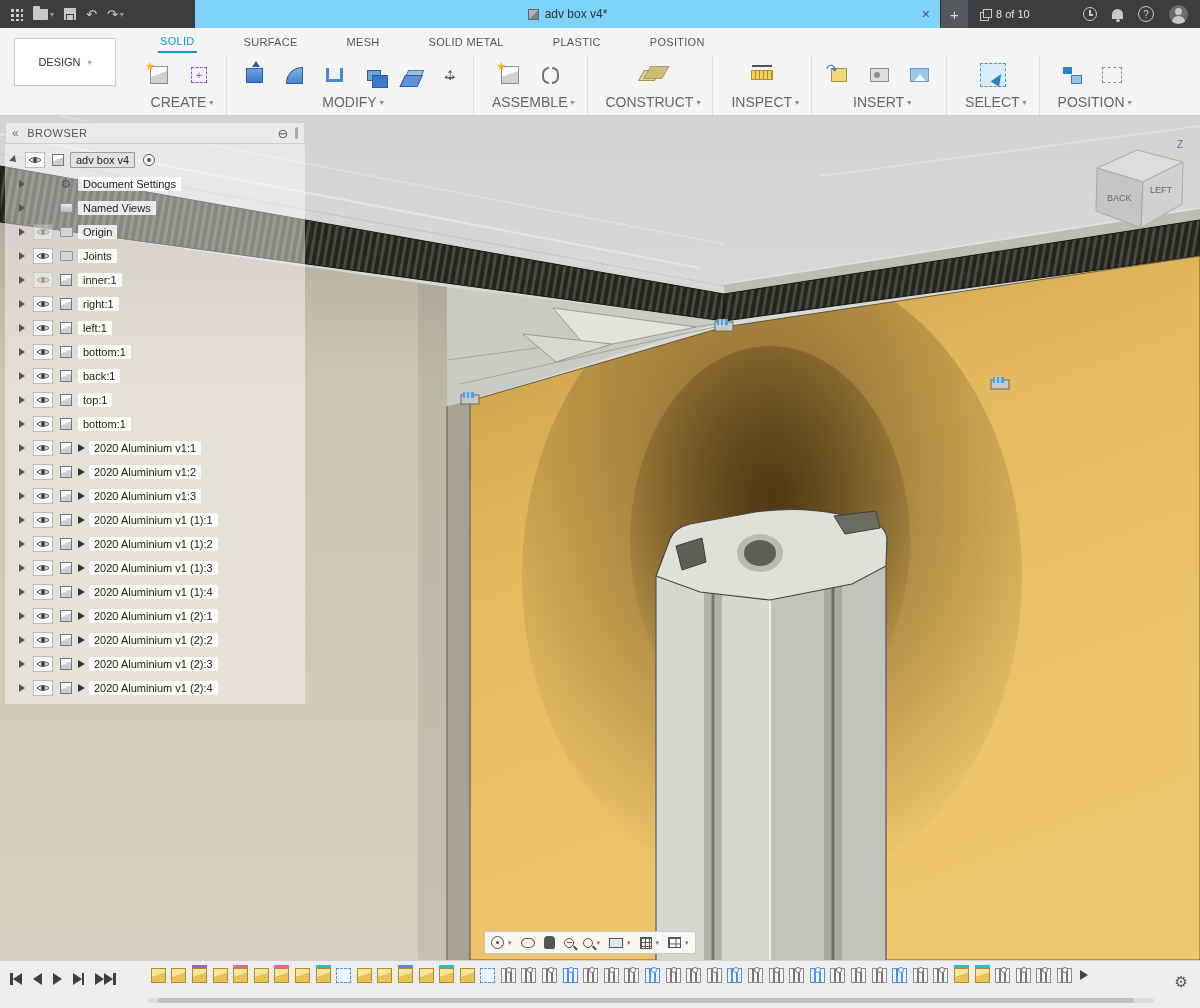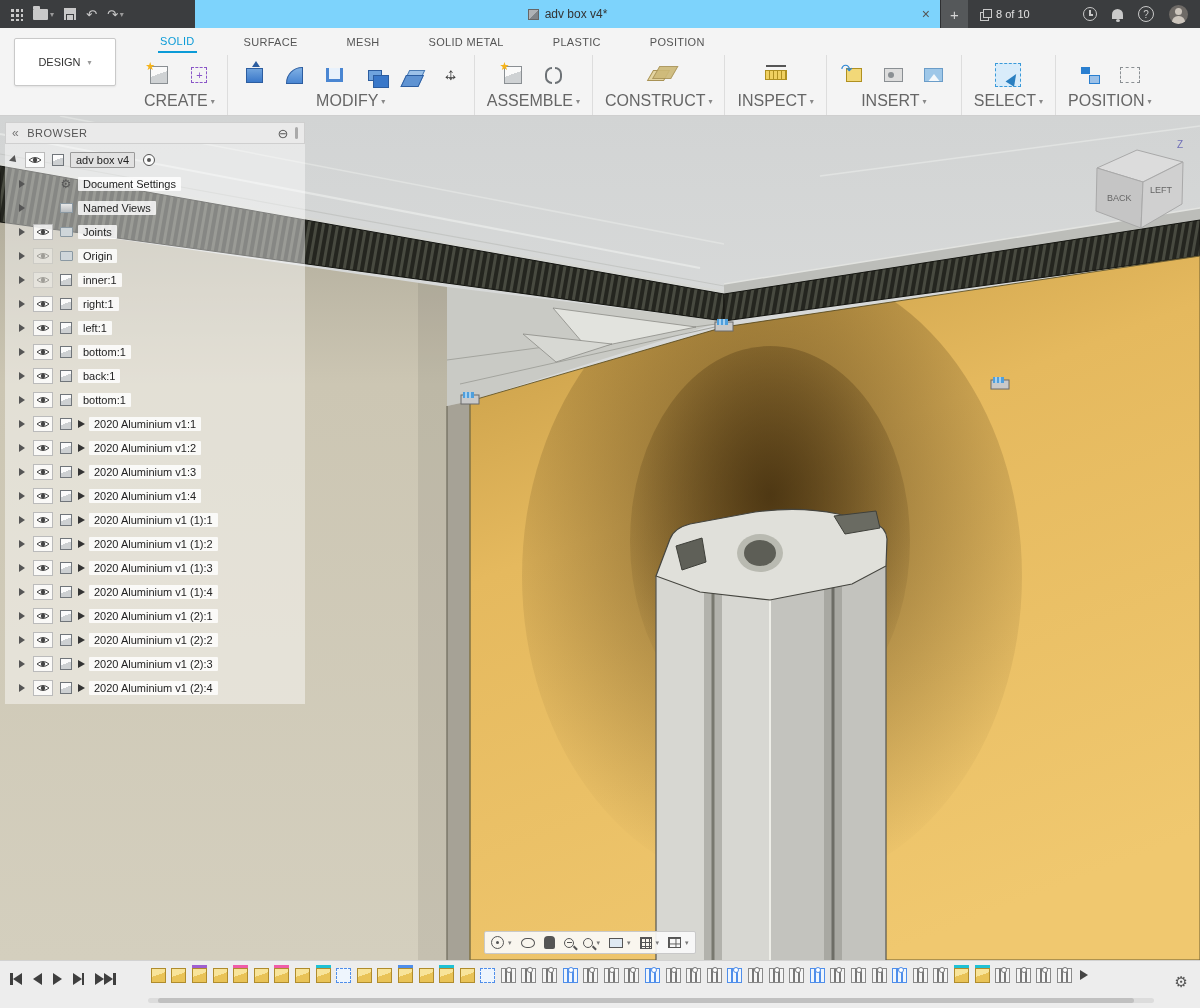--- a/index.html
+++ b/index.html
@@ -38,21 +38,21 @@
 
   
   .ribbon { position:absolute; top:28px; left:0; right:0; height:88px; background:#f4f4f4; border-bottom:1px solid #cfcfcf; }
   .design-btn { position:absolute; left:14px; top:10px; width:102px; height:48px; background:#fff; border:1px solid #c9c9c9; border-radius:2px; display:flex; align-items:center; justify-content:center; font-size:11px; color:#333; gap:5px; cursor:pointer; box-shadow:0 1px 2px rgba(0,0,0,.08); }
   .tabs-row { position:absolute; left:146px; top:0; height:27px; display:flex; gap:45px; align-items:center;margin-left:12px; }
   .rtab { font-size:11px; color:#555; letter-spacing:.3px; cursor:pointer; padding:5px 2px 4px; }
   .rtab.active { color:#0b9bd7; border-bottom:2px solid #0b9bd7; }
   .groups-row { position:absolute; left:132px; top:27px; bottom:0; display:flex; }
   .rgroup { display:flex; flex-direction:column; align-items:center; padding:0 12px; border-right:1px solid #dddddd; }
   .ricons { display:flex; gap:10px; margin-top:5px; align-items:center; }
-  .group-label { margin-top:auto; margin-bottom:5px; font-size:16px; color:#666; display:flex; align-items:center; gap:3px; cursor:pointer; }
+  .group-label { margin-top:auto; margin-bottom:5px; font-size:14px; color:#666; display:flex; align-items:center; gap:3px; cursor:pointer;margin-left:6px; }
   .group-label::after { content:"▾"; font-size:8px; color:#888; }
   .ricon { width:30px; height:30px; position:relative; display:flex; align-items:center; justify-content:center; cursor:pointer; }
   .cube3d { width:18px; height:18px; background:linear-gradient(160deg,#fafafa 45%,#cfd2d4 45%); border:1px solid #8a8f93; }
   .spark { position:absolute; top:1px; left:1px; color:#f5b31a; font-size:11px; line-height:1; }
   .formbox { width:16px; height:16px; border:1.6px dashed #8a56c8; color:#8a56c8; font-size:11px; display:flex; align-items:center; justify-content:center; }
   .presspull { width:17px; height:15px; background:linear-gradient(#6fa3dd,#3a78c9); border:1px solid #2c5da0; position:relative; }
   .presspull::before { content:""; position:absolute; left:5px; top:-8px; border-left:4px solid transparent; border-right:4px solid transparent; border-bottom:6px solid #2c5da0; }
   .fillet { width:17px; height:17px; background:linear-gradient(#7fb0e4,#4a86d2); border:1px solid #2c5da0; border-top-left-radius:95%; }
   .shellbox { width:17px; height:14px; border:3px solid #4a86d2; border-top:none; background:#e8f1fb; }
   .combine { width:14px; height:11px; background:#6fa3dd; border:1px solid #2c5da0; position:relative; }
@@ -481,55 +481,55 @@
                 </svg>
     </span>
     <span class="row-ic">
                 <span class="ic-views"></span>
               </span>
 
     <span class="chip">Named Views</span>
   </div>
             <div class="b-row">
     <span class="expander"></span>
-    <span class="eye-wrap">
+    <span class="eye-wrap off">
       <svg width="14" height="10" viewBox="0 0 14 10">
                   <path d="M1 5 Q7 0 13 5 Q7 10 1 5 Z" fill="#fff" stroke="#444"></path>
                   <circle cx="7" cy="5" r="2.2" fill="#444"></circle>
                 </svg>
     </span>
     <span class="row-ic">
                 <span class="ic-folder"></span>
               </span>
 
+    <span class="chip">Origin</span>
+  </div>
+            <div class="b-row">
+    <span class="expander"></span>
+    <span class="eye-wrap">
+      <svg width="14" height="10" viewBox="0 0 14 10">
+                  <path d="M1 5 Q7 0 13 5 Q7 10 1 5 Z" fill="#fff" stroke="#444"></path>
+                  <circle cx="7" cy="5" r="2.2" fill="#444"></circle>
+                </svg>
+    </span>
+    <span class="row-ic">
+                <span class="ic-folder"></span>
+              </span>
+
     <span class="chip">Joints</span>
   </div>
             <div class="b-row">
     <span class="expander"></span>
     <span class="eye-wrap off">
       <svg width="14" height="10" viewBox="0 0 14 10">
                   <path d="M1 5 Q7 0 13 5 Q7 10 1 5 Z" fill="#fff" stroke="#444"></path>
                   <circle cx="7" cy="5" r="2.2" fill="#444"></circle>
                 </svg>
     </span>
     <span class="row-ic">
-                <span class="ic-folder"></span>
-              </span>
-
-    <span class="chip">Origin</span>
-  </div>
-            <div class="b-row">
-    <span class="expander"></span>
-    <span class="eye-wrap off">
-      <svg width="14" height="10" viewBox="0 0 14 10">
-                  <path d="M1 5 Q7 0 13 5 Q7 10 1 5 Z" fill="#fff" stroke="#444"></path>
-                  <circle cx="7" cy="5" r="2.2" fill="#444"></circle>
-                </svg>
-    </span>
-    <span class="row-ic">
                 <span class="ic-component"></span>
               </span>
 
     <span class="chip">inner:1</span>
   </div>
             <div class="b-row">
     <span class="expander"></span>
     <span class="eye-wrap">
       <svg width="14" height="10" viewBox="0 0 14 10">
                   <path d="M1 5 Q7 0 13 5 Q7 10 1 5 Z" fill="#fff" stroke="#444"></path>
@@ -589,20 +589,34 @@
     <span class="eye-wrap">
       <svg width="14" height="10" viewBox="0 0 14 10">
                   <path d="M1 5 Q7 0 13 5 Q7 10 1 5 Z" fill="#fff" stroke="#444"></path>
                   <circle cx="7" cy="5" r="2.2" fill="#444"></circle>
                 </svg>
     </span>
     <span class="row-ic">
                 <span class="ic-component"></span>
               </span>
 
+    <span class="chip">top:1</span>
+  </div>
+            <div class="b-row">
+    <span class="expander"></span>
+    <span class="eye-wrap">
+      <svg width="14" height="10" viewBox="0 0 14 10">
+                  <path d="M1 5 Q7 0 13 5 Q7 10 1 5 Z" fill="#fff" stroke="#444"></path>
+                  <circle cx="7" cy="5" r="2.2" fill="#444"></circle>
+                </svg>
+    </span>
+    <span class="row-ic">
+                <span class="ic-component"></span>
+              </span>
+
     <span class="chip">bottom:1</span>
   </div>
             <div class="b-row">
     <span class="expander"></span>
     <span class="eye-wrap">
       <svg width="14" height="10" viewBox="0 0 14 10">
                   <path d="M1 5 Q7 0 13 5 Q7 10 1 5 Z" fill="#fff" stroke="#444"></path>
                   <circle cx="7" cy="5" r="2.2" fill="#444"></circle>
                 </svg>
     </span>
@@ -632,34 +646,20 @@
       <svg width="14" height="10" viewBox="0 0 14 10">
                   <path d="M1 5 Q7 0 13 5 Q7 10 1 5 Z" fill="#fff" stroke="#444"></path>
                   <circle cx="7" cy="5" r="2.2" fill="#444"></circle>
                 </svg>
     </span>
     <span class="row-ic">
                 <span class="ic-component"></span>
               </span>
     <span class="link-ic show"></span>
     <span class="chip">2020 Aluminium v1:3</span>
-  </div>
-            <div class="b-row">
-    <span class="expander"></span>
-    <span class="eye-wrap">
-      <svg width="14" height="10" viewBox="0 0 14 10">
-                  <path d="M1 5 Q7 0 13 5 Q7 10 1 5 Z" fill="#fff" stroke="#444"></path>
-                  <circle cx="7" cy="5" r="2.2" fill="#444"></circle>
-                </svg>
-    </span>
-    <span class="row-ic">
-                <span class="ic-component"></span>
-              </span>
-    <span class="link-ic show"></span>
-    <span class="chip">2020 Aluminium v1:4</span>
   </div>
             <div class="b-row">
     <span class="expander"></span>
     <span class="eye-wrap">
       <svg width="14" height="10" viewBox="0 0 14 10">
                   <path d="M1 5 Q7 0 13 5 Q7 10 1 5 Z" fill="#fff" stroke="#444"></path>
                   <circle cx="7" cy="5" r="2.2" fill="#444"></circle>
                 </svg>
     </span>
     <span class="row-ic">

